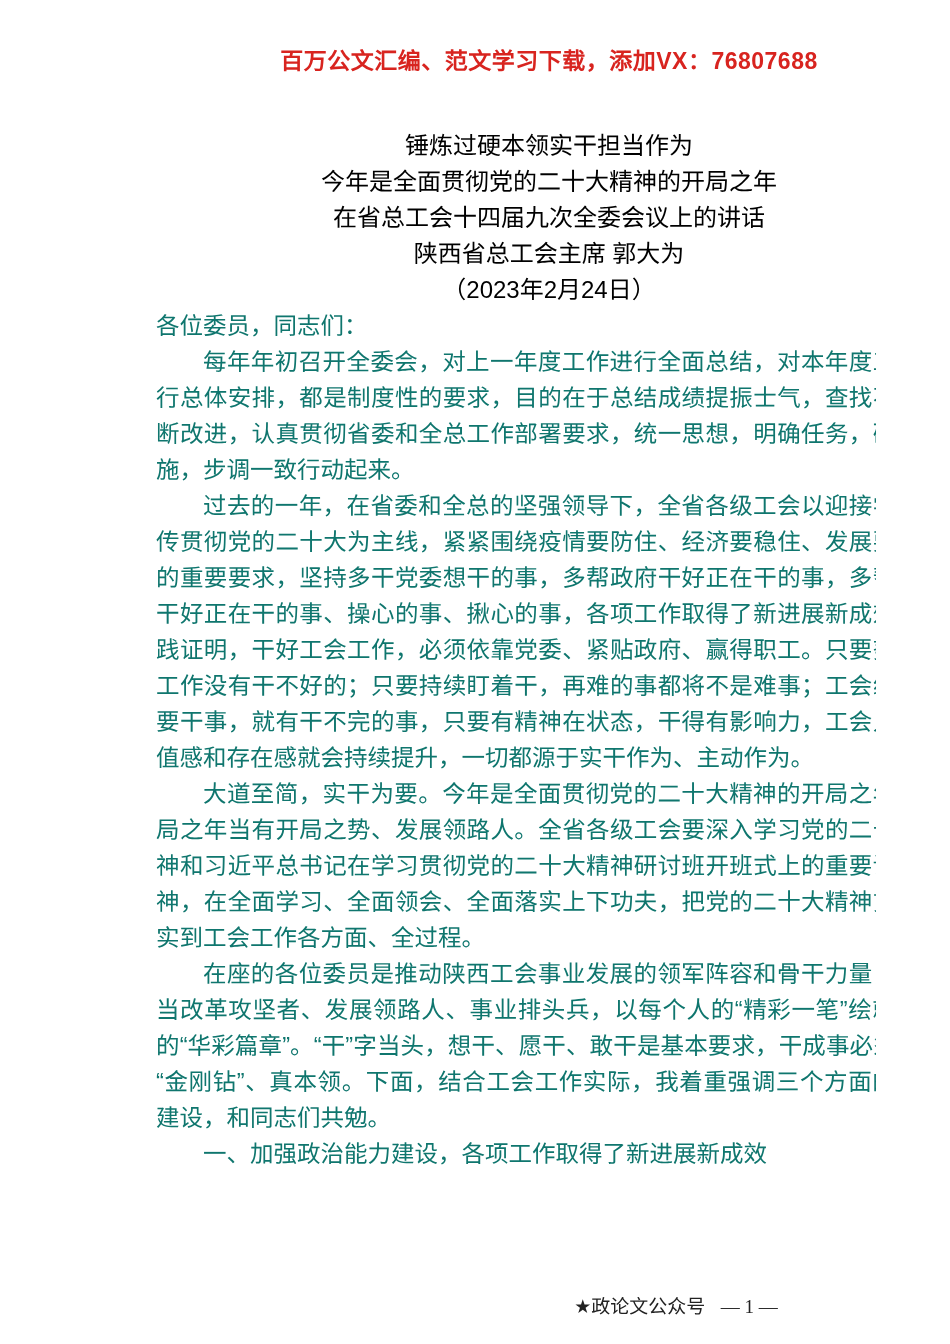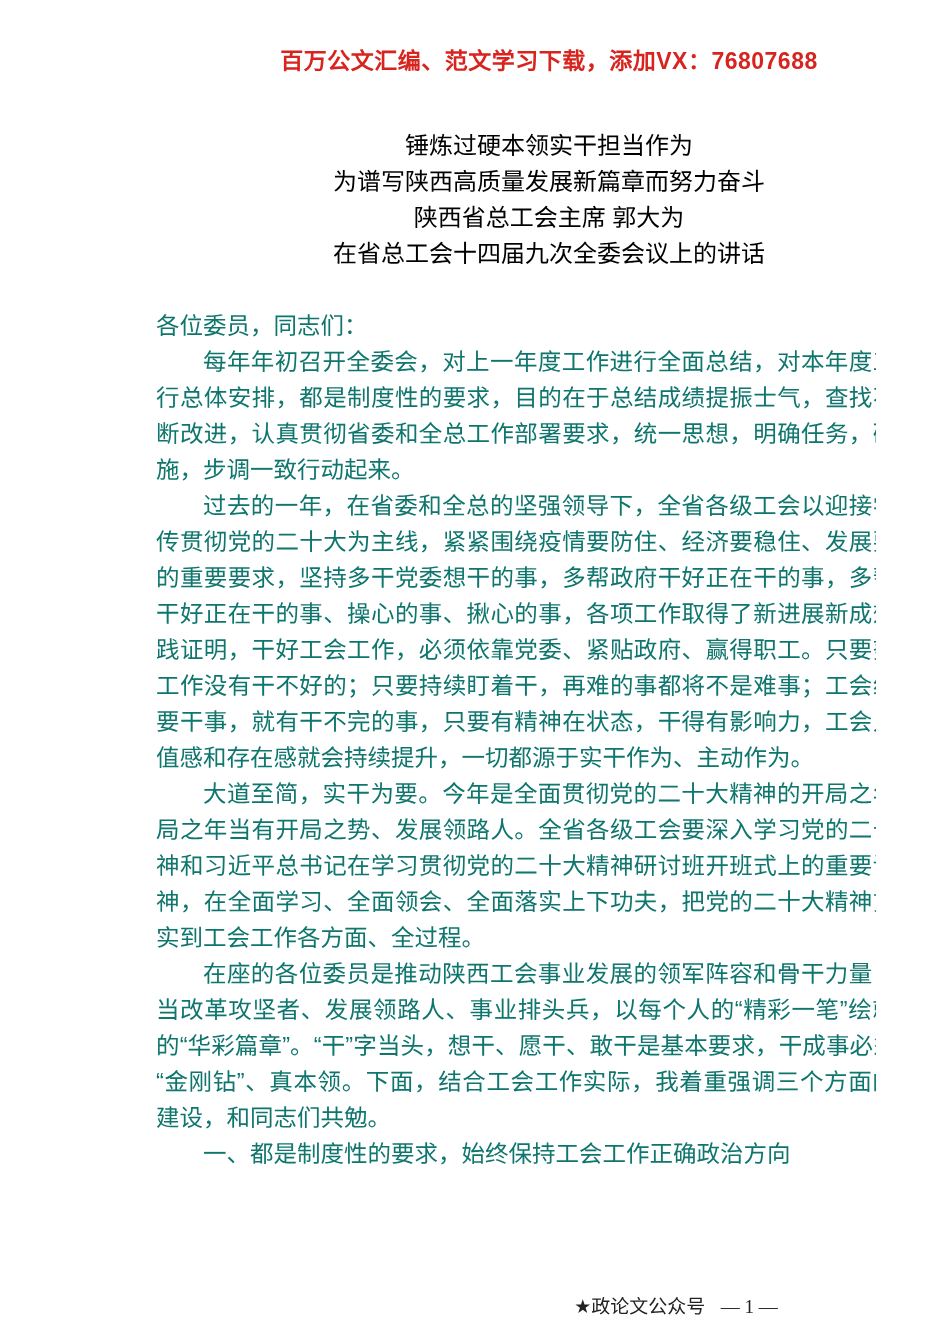--- a/index.html
+++ b/index.html
@@ -105,32 +105,33 @@
 </style>
 </head>
 <body>
 
 <div class="page">
 
   <div class="promo-header">百万公文汇编、范文学习下载，添加VX：76807688</div>
 
   <div class="title-block">
     <div class="title-line">锤炼过硬本领实干担当作为</div>
-    <div class="title-line">为谱写陕西高质量发展新篇章而努力奋斗</div>
+    <div class="title-line">今年是全面贯彻党的二十大精神的开局之年</div>
+    <div class="title-line">在省总工会十四届九次全委会议上的讲话</div>
     <div class="title-line">陕西省总工会主席  郭大为</div>
-    <div class="title-line">在省总工会十四届九次全委会议上的讲话</div>
+    <div class="title-line date">（2023年2月24日）</div>
   </div>
 
   <div class="body-block">
     <p class="para">各位委员，同志们：</p>
     <p class="para indent">每年年初召开全委会，对上一年度工作进行全面总结，对本年度工作进行总体安排，都是制度性的要求，目的在于总结成绩提振士气，查找不足不断改进，认真贯彻省委和全总工作部署要求，统一思想，明确任务，研究措施，步调一致行动起来。</p>
     <p class="para indent">过去的一年，在省委和全总的坚强领导下，全省各级工会以迎接学习宣传贯彻党的二十大为主线，紧紧围绕疫情要防住、经济要稳住、发展要安全的重要要求，坚持多干党委想干的事，多帮政府干好正在干的事，多帮政府干好正在干的事、操心的事、揪心的事，各项工作取得了新进展新成效。实践证明，干好工会工作，必须依靠党委、紧贴政府、赢得职工。只要努力，工作没有干不好的；只要持续盯着干，再难的事都将不是难事；工会组织只要干事，就有干不完的事，只要有精神在状态，干得有影响力，工会人的价值感和存在感就会持续提升，一切都源于实干作为、主动作为。</p>
     <p class="para indent">大道至简，实干为要。今年是全面贯彻党的二十大精神的开局之年。开局之年当有开局之势、发展领路人。全省各级工会要深入学习党的二十大精神和习近平总书记在学习贯彻党的二十大精神研讨班开班式上的重要讲话精神，在全面学习、全面领会、全面落实上下功夫，把党的二十大精神贯彻落实到工会工作各方面、全过程。</p>
     <p class="para indent">在座的各位委员是推动陕西工会事业发展的领军阵容和骨干力量，要勇当改革攻坚者、发展领路人、事业排头兵，以每个人的“精彩一笔”绘就发展的“华彩篇章”。“干”字当头，想干、愿干、敢干是基本要求，干成事必须要有“金刚钻”、真本领。下面，结合工会工作实际，我着重强调三个方面的能力建设，和同志们共勉。</p>
-    <p class="para heading">一、都是制度性的要求，始终保持工会工作正确政治方向</p>
+    <p class="para heading">一、加强政治能力建设，各项工作取得了新进展新成效</p>
   </div>
 
   <div class="footer">
     <span class="footer-inner">
       <span class="footer-mark">★政论文公众号</span>
       <span class="footer-page">—  1  —</span>
     </span>
   </div>
 
 </div>

